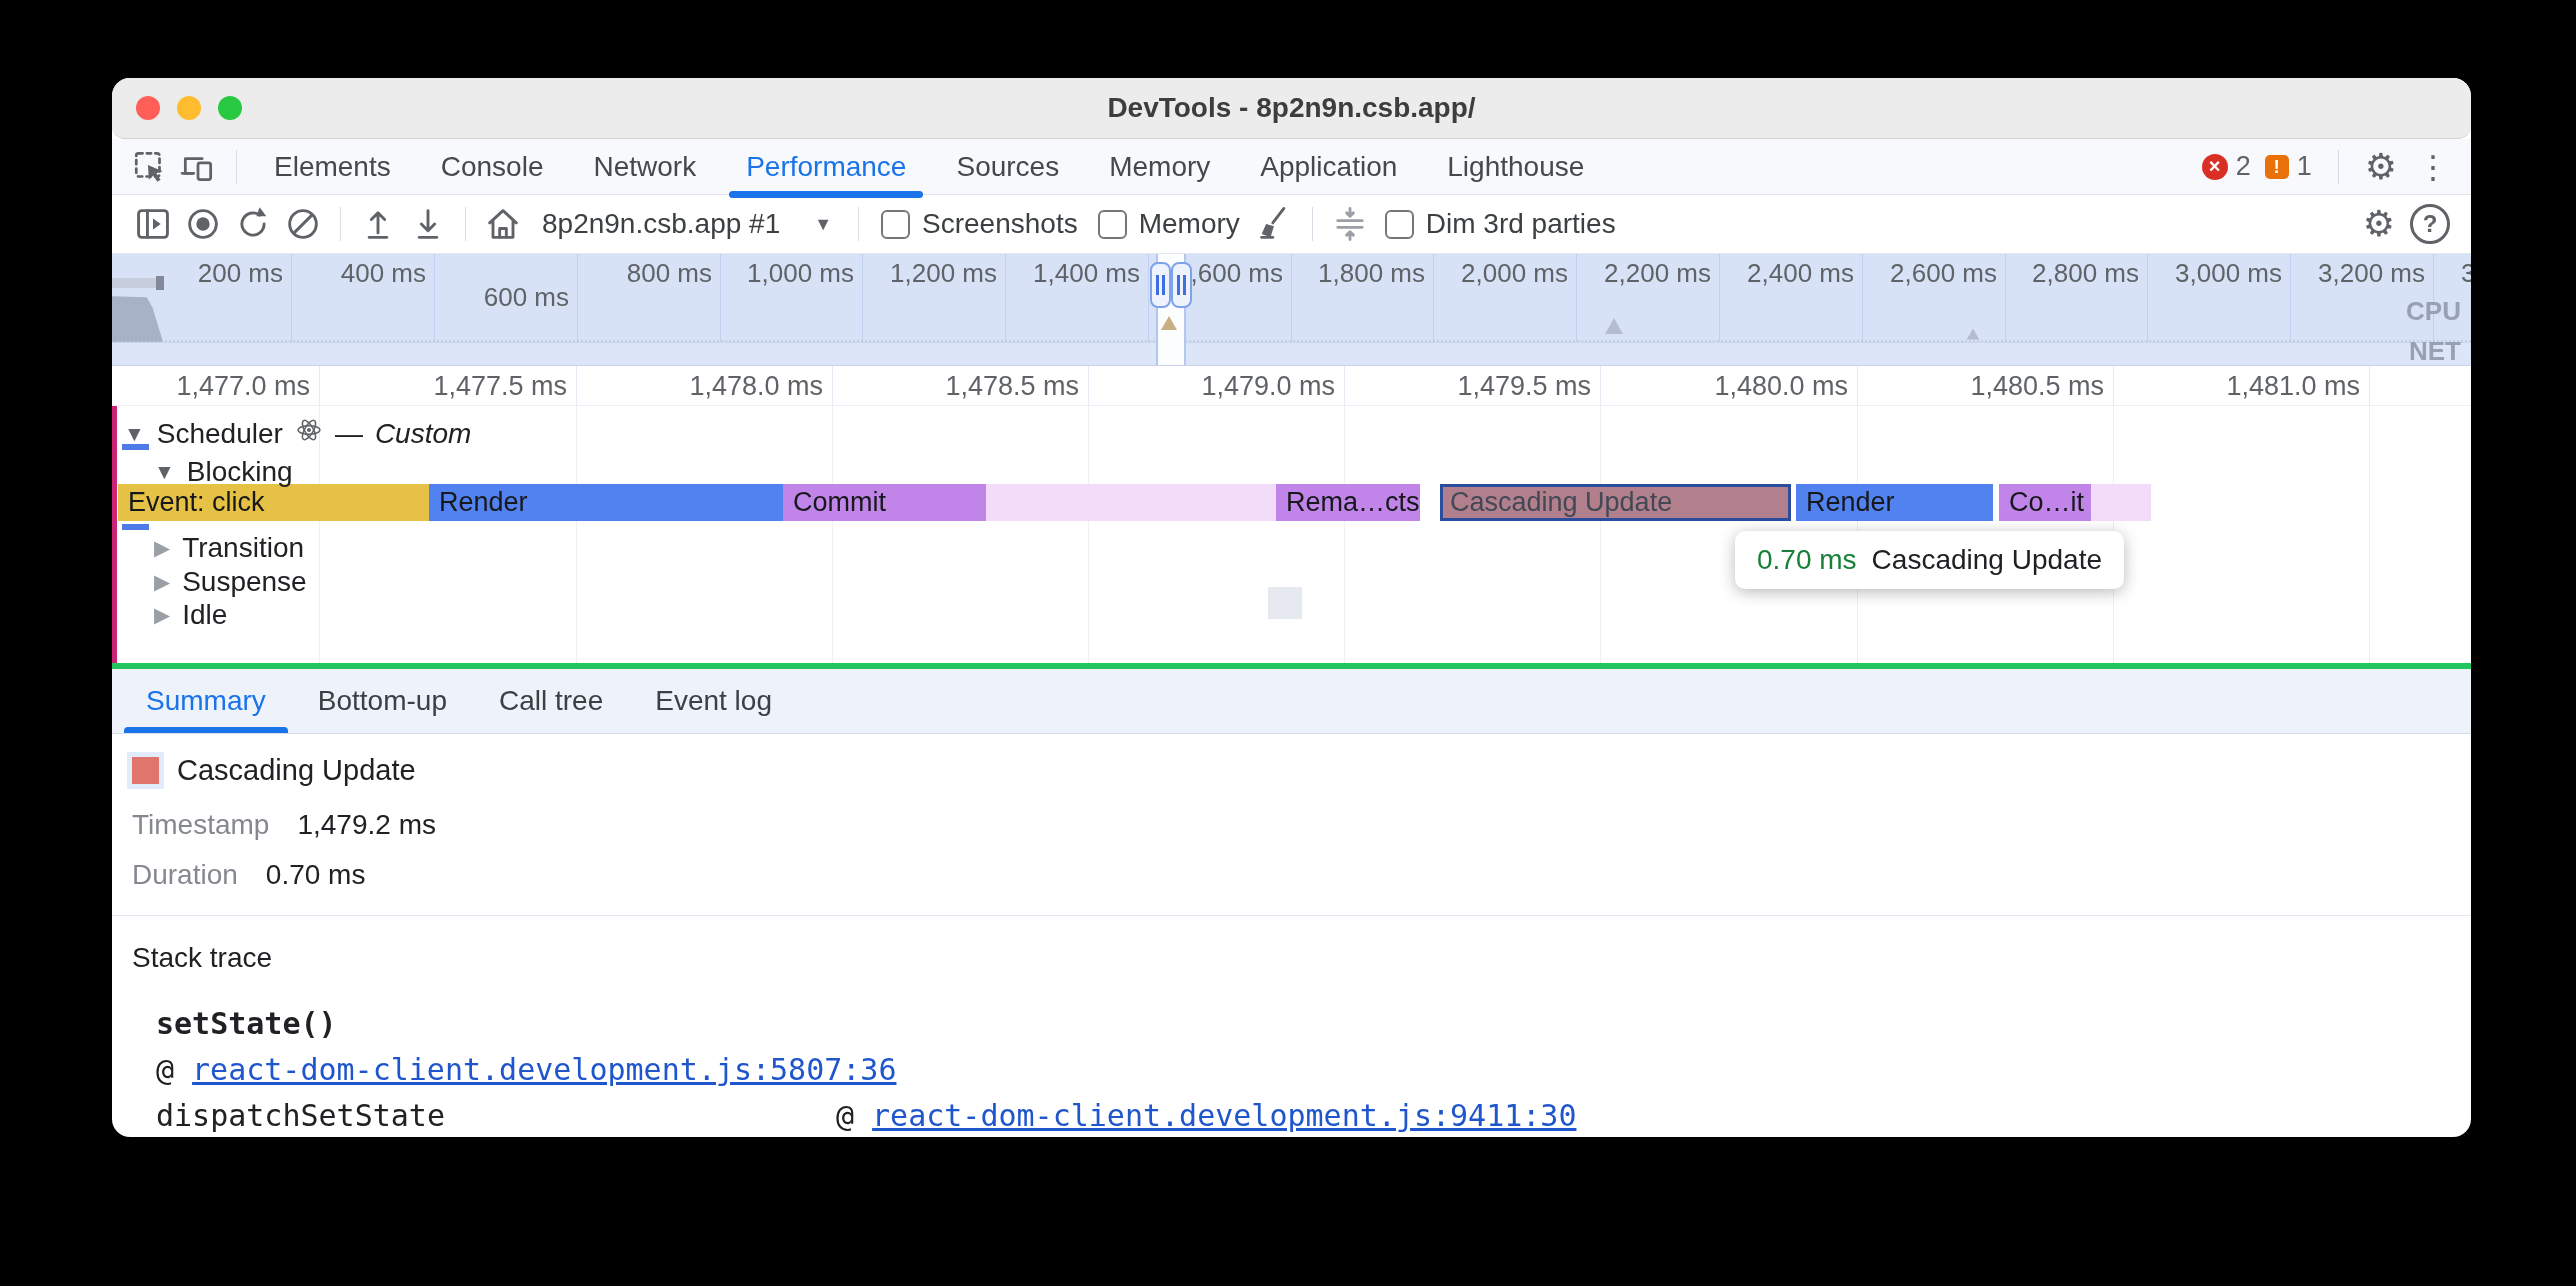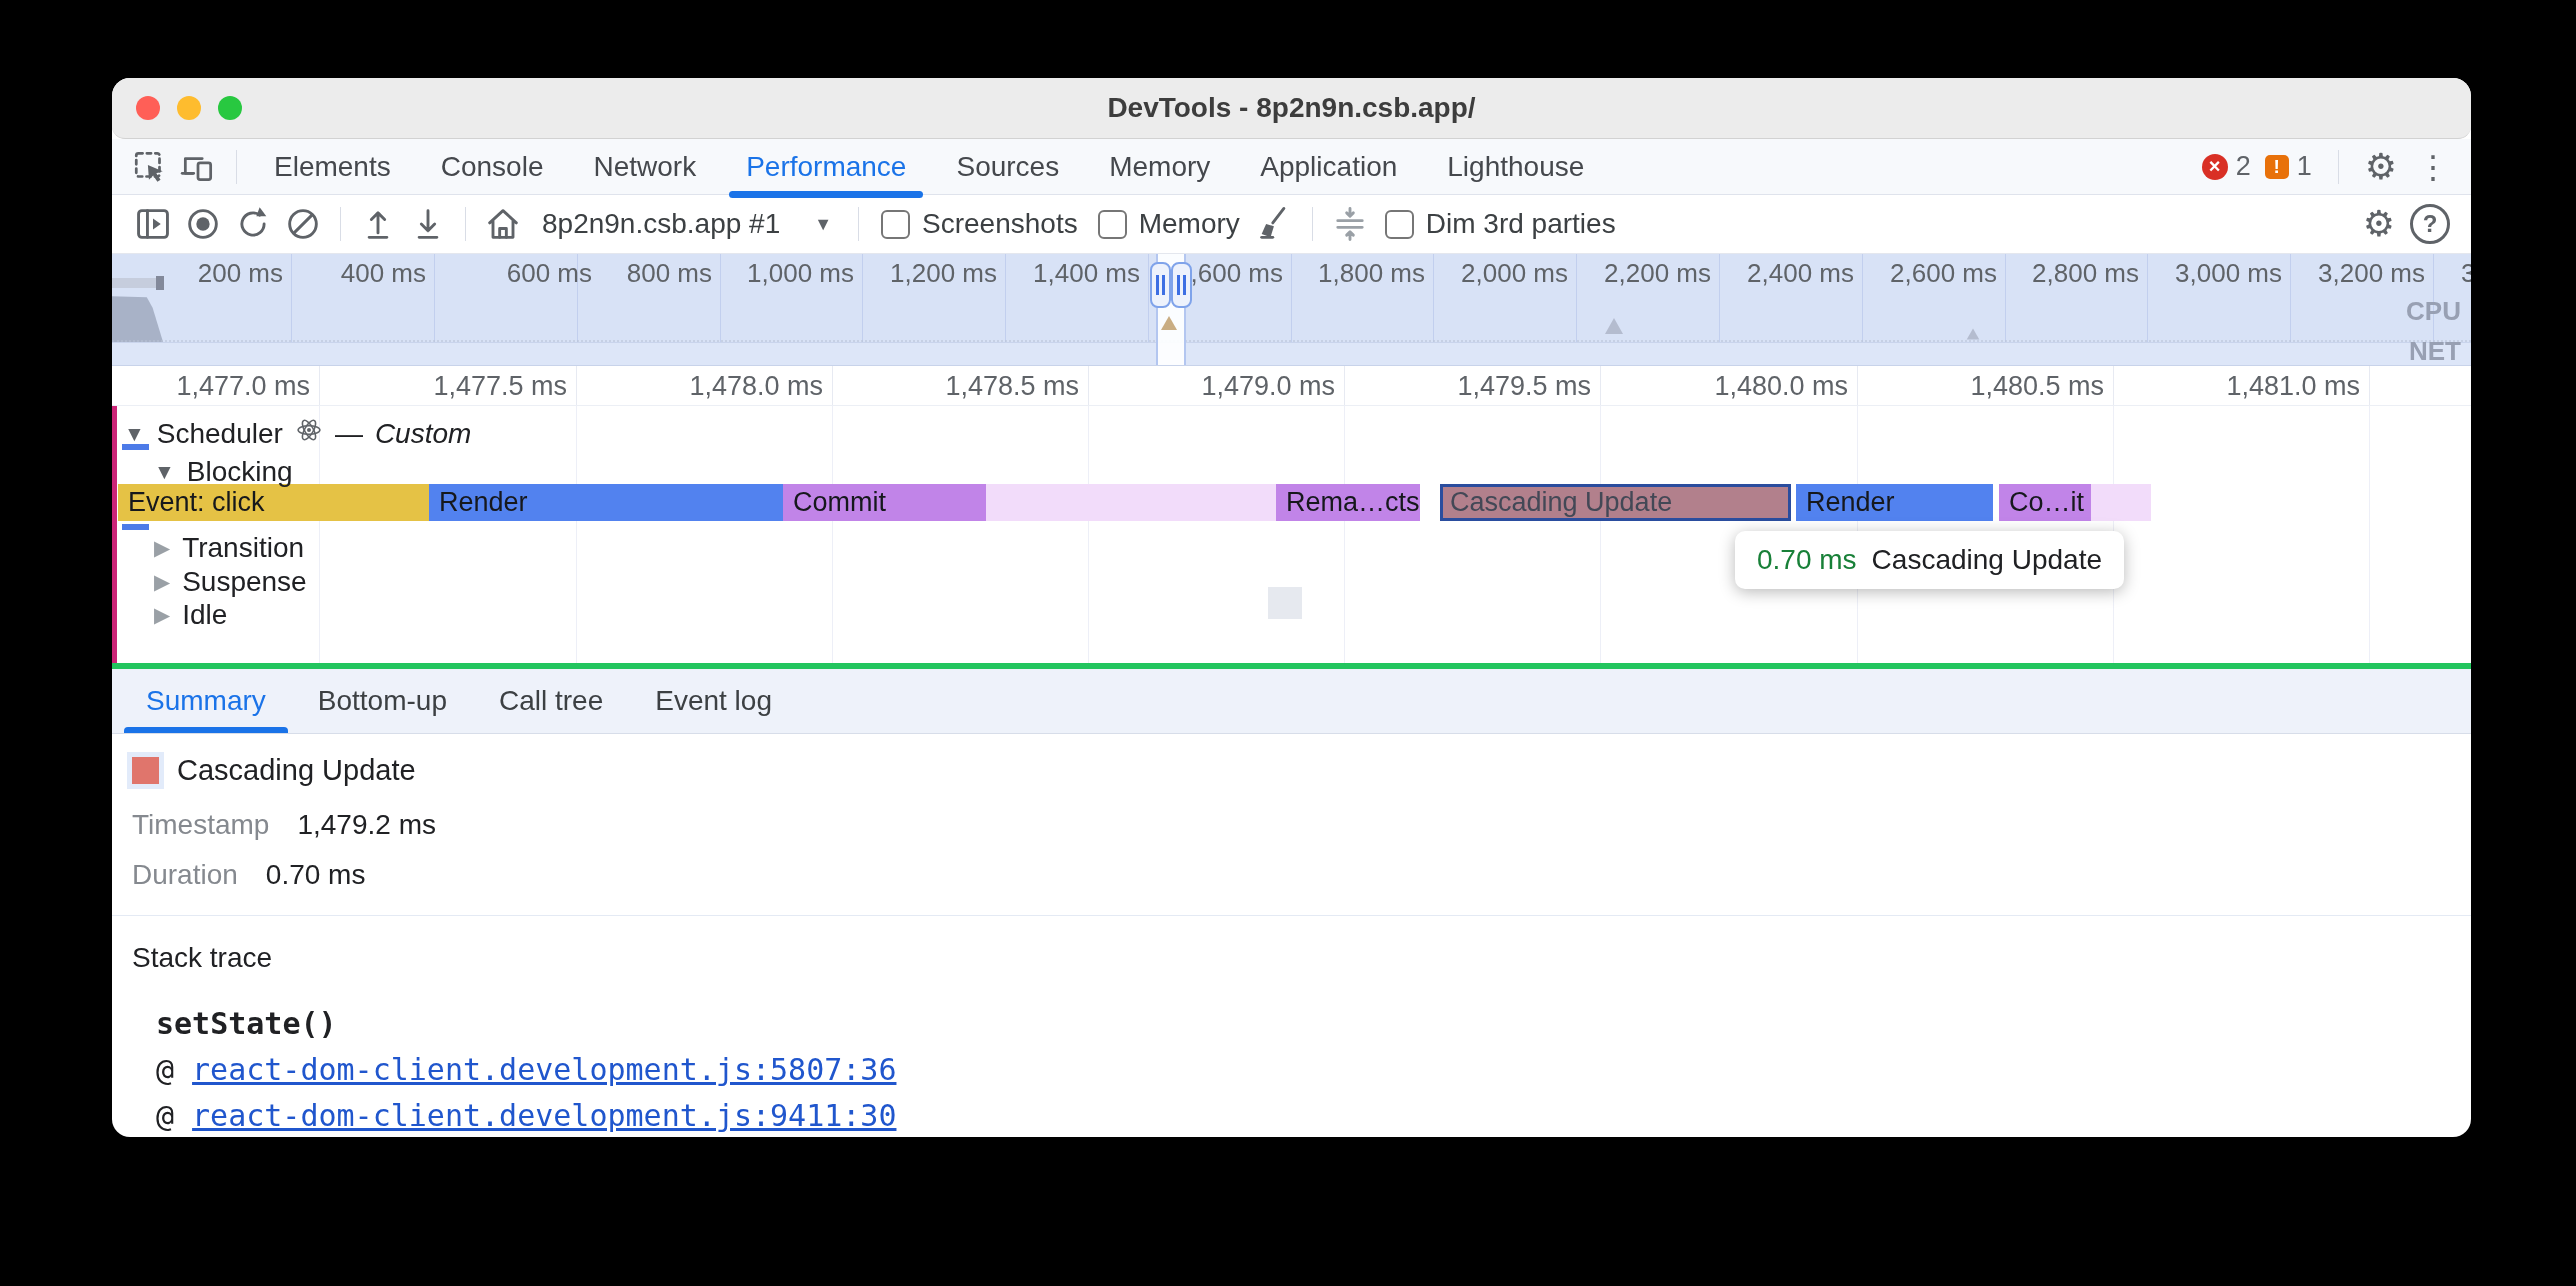--- a/index.html
+++ b/index.html
@@ -299,21 +299,21 @@
     </span>
   </div>
 
   <div class="overview">
     <div id="ov-ticks">
         <span class="ov-line" style="left: 179px;"></span>
         <span class="ov-label" style="left: 179px;">200 ms</span>
         <span class="ov-line" style="left: 322px;"></span>
         <span class="ov-label" style="left: 322px;">400 ms</span>
         <span class="ov-line" style="left: 465px;"></span>
-        <span class="ov-label" style="left: 488px;">600 ms</span>
+        <span class="ov-label" style="left: 465px; margin-top: 24px;">600 ms</span>
         <span class="ov-line" style="left: 608px;"></span>
         <span class="ov-label" style="left: 608px;">800 ms</span>
         <span class="ov-line" style="left: 750px;"></span>
         <span class="ov-label" style="left: 750px;">1,000 ms</span>
         <span class="ov-line" style="left: 893px;"></span>
         <span class="ov-label" style="left: 893px;">1,200 ms</span>
         <span class="ov-line" style="left: 1036px;"></span>
         <span class="ov-label" style="left: 1036px;">1,400 ms</span>
         <span class="ov-line" style="left: 1179px;"></span>
         <span class="ov-label" style="left: 1179px;">1,600 ms</span>
@@ -489,20 +489,21 @@
         <span class="fn">setState()</span>
 
       </div>
 
       <div class="stack-row" data-bold="false">
         <span class="at">@</span>
         <a class="link" href="#">react-dom-client.development.js:5807:36</a>
       </div>
 
       <div class="stack-row" data-bold="false">
+        <span class="fn">dispatchSetState</span>
         <span class="at">@</span>
         <a class="link" href="#">react-dom-client.development.js:9411:30</a>
       </div>
 
       <div class="stack-row" data-bold="false">
         <span class="fn">(anonymous)</span>
         <span class="at">@</span>
         <a class="link" href="#">LikeButton.js:13:13</a>
       </div>
     </div>

